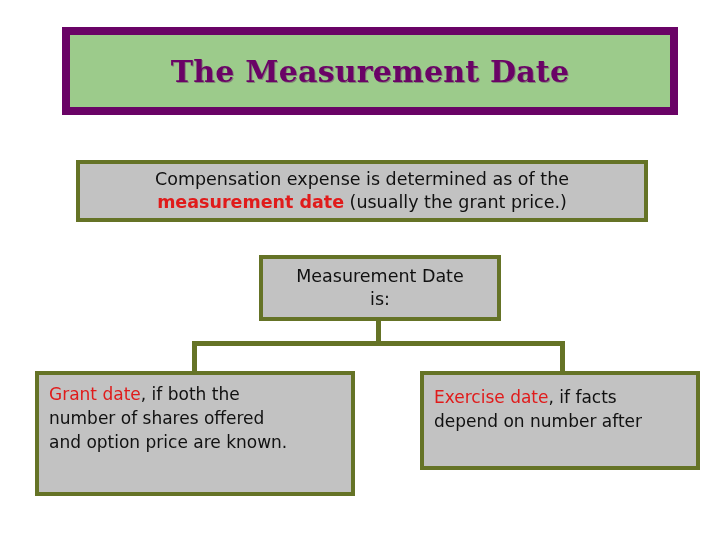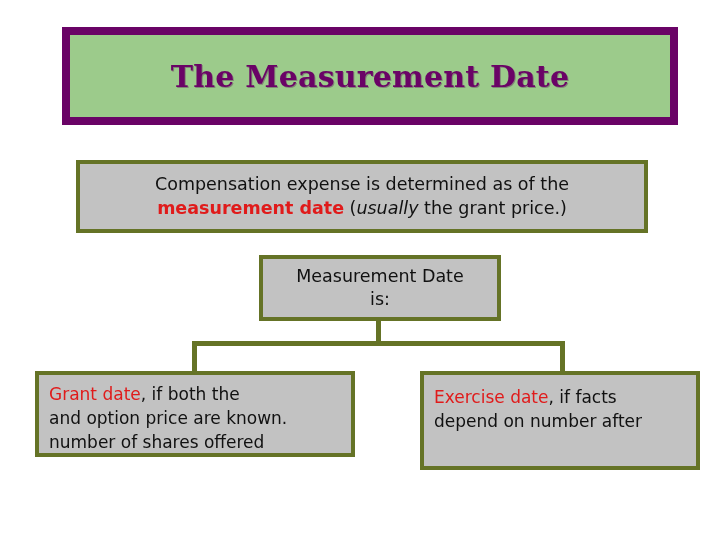--- a/index.html
+++ b/index.html
@@ -14,21 +14,21 @@
     overflow: hidden;
     font-family: "DejaVu Sans", sans-serif;
   }
 
   
   #title-banner {
     position: absolute;
     left: 62px;
     top: 27px;
     width: 616px;
-    height: 98px;
+    height: 88px;
     box-sizing: border-box;
     background: #9ccb8b;
     border: 8px solid #6a0366;
     display: flex;
     align-items: center;
     justify-content: center;
   }
   #title-text {
     font-family: "DejaVu Serif", serif;
     font-weight: bold;
@@ -45,39 +45,38 @@
     box-sizing: border-box;
     background: #c2c2c2;
     border: 4px solid #657326;
   }
 
   
   #box-compensation {
     left: 76px;
     top: 160px;
     width: 572px;
-    height: 73px;
+    height: 62px;
     display: flex;
     flex-direction: column;
     align-items: center;
     justify-content: center;
     text-align: center;
     line-height: 1.32;
   }
   #box-compensation .line {
     font-size: 17.5px;
     color: #111111;
     white-space: nowrap;
   }
   .red-bold {
     color: #e01b1b;
     font-weight: bold;
   }
   .ital {
-    font-style: italic;
   }
 
   
   #box-measurement-date {
     left: 259px;
     top: 255px;
     width: 242px;
     height: 66px;
     display: flex;
     flex-direction: column;
@@ -90,21 +89,21 @@
     font-size: 17.5px;
     color: #111111;
     white-space: nowrap;
   }
 
   
   #box-grant-date {
     left: 35px;
     top: 371px;
     width: 320px;
-    height: 86px;
+    height: 125px;
     padding: 7px 0 0 10px;
     line-height: 1.42;
   }
   #box-exercise-date {
     left: 420px;
     top: 371px;
     width: 280px;
     height: 99px;
     padding: 10px 0 0 10px;
     line-height: 1.42;
@@ -169,20 +168,20 @@
   <div class="line">is:</div>
 </div>
 
 <div id="conn-trunk" class="conn"></div>
 <div id="conn-bar" class="conn"></div>
 <div id="conn-drop-left" class="conn"></div>
 <div id="conn-drop-right" class="conn"></div>
 
 <div id="box-grant-date" class="obox">
   <div class="leafline"><span class="red-plain">Grant date</span><span>, if both the</span></div>
+  <div class="leafline">number of shares offered</div>
   <div class="leafline">and option price are known.</div>
-  <div class="leafline">number of shares offered</div>
 </div>
 
 <div id="box-exercise-date" class="obox">
   <div class="leafline"><span class="red-plain">Exercise date</span><span>, if facts</span></div>
   <div class="leafline">depend on number after</div>
 </div>
 
 </body></html>

